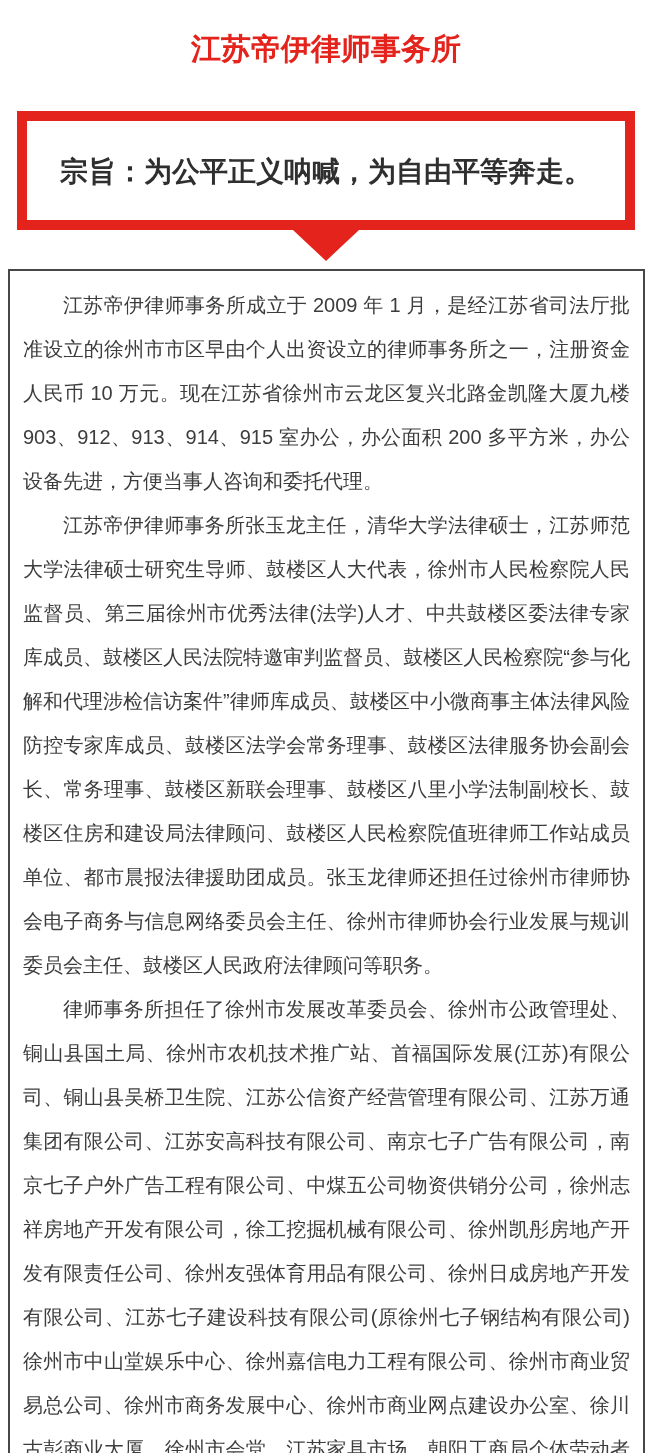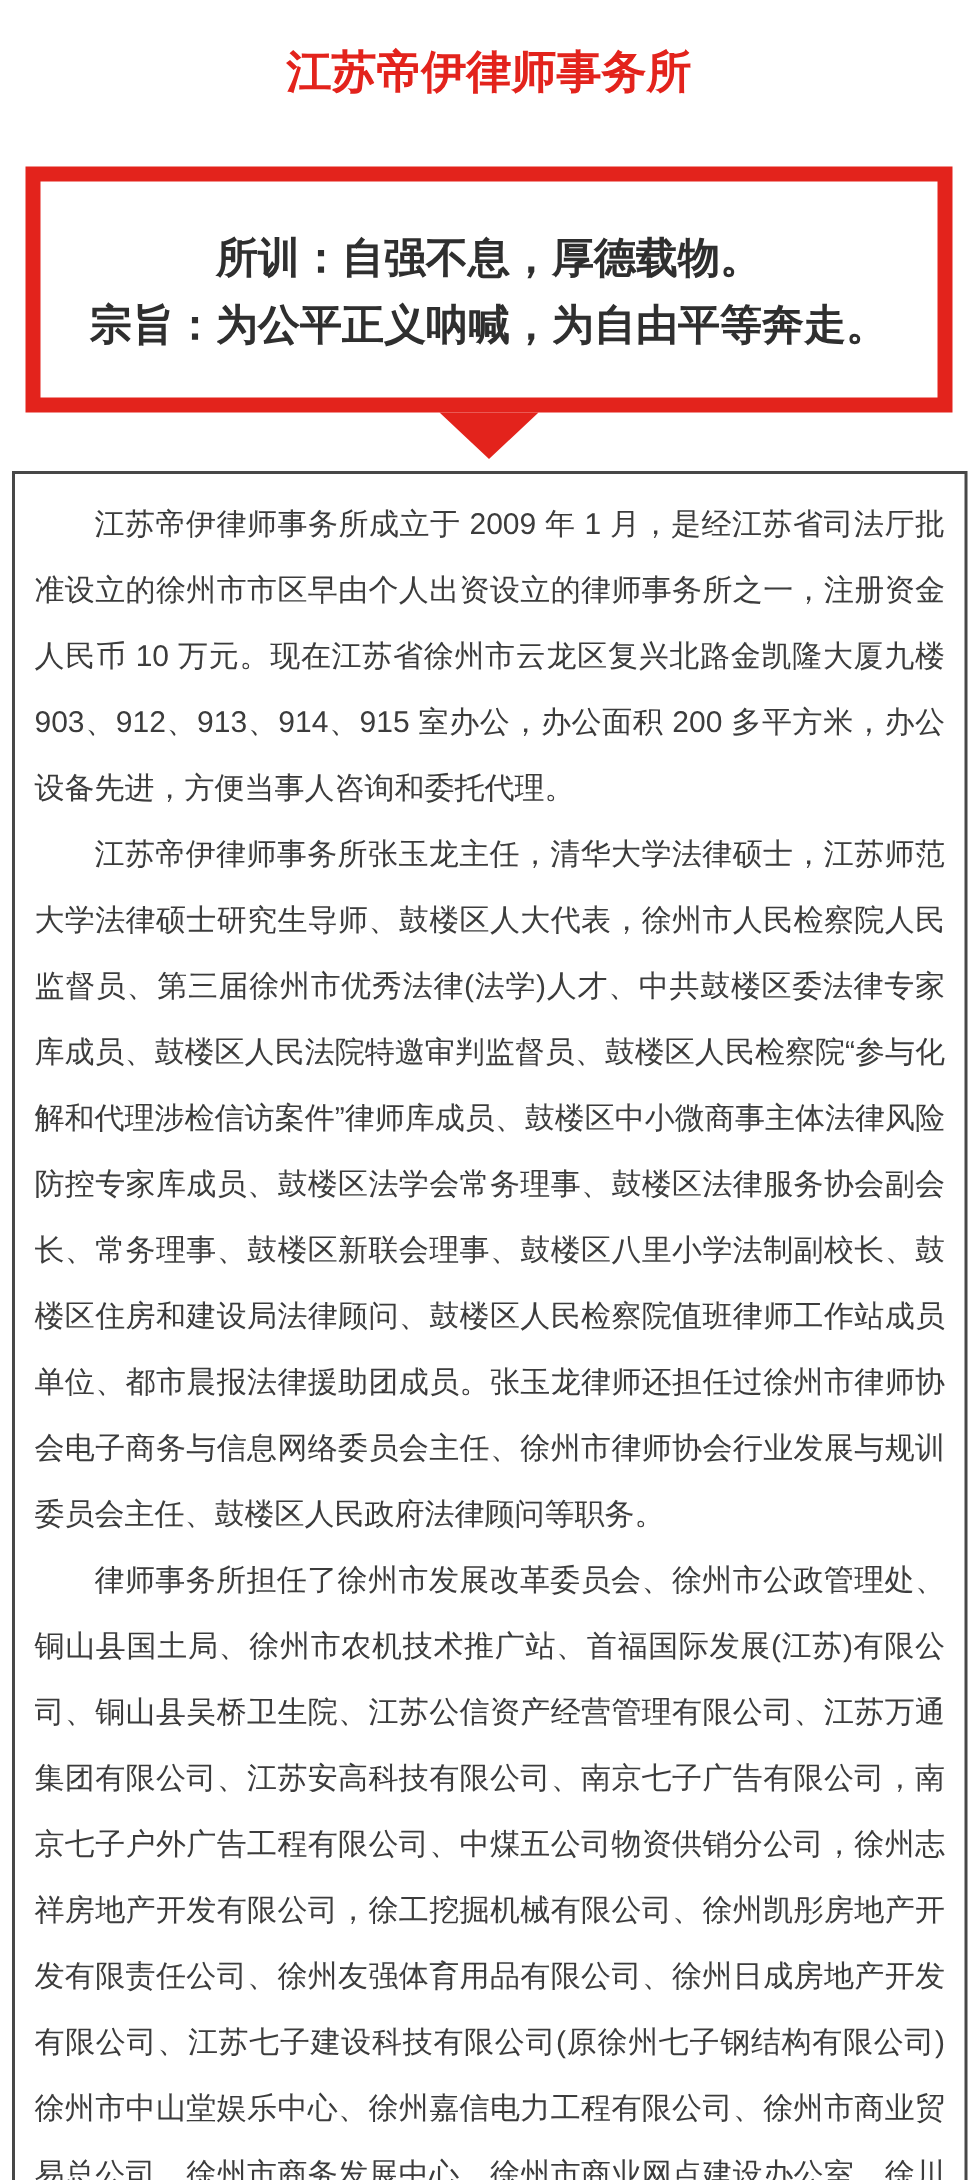--- a/index.html
+++ b/index.html
@@ -45,21 +45,20 @@
     color:#3c3c3c;
   }
   .intro-box p{margin:0;text-indent:2em;}
 </style>
 </head>
 <body>
 
 <div class="page-title">江苏帝伊律师事务所</div>
 
 <div class="motto-box">
-  <div>所训：自强不息，厚德载物。</div>
   <div>宗旨：为公平正义呐喊，为自由平等奔走。</div>
 </div>
 
 <div class="arrow-down"></div>
 
 <div class="intro-box">
   <p>江苏帝伊律师事务所成立于 2009 年 1 月，是经江苏省司法厅批准设立的徐州市市区早由个人出资设立的律师事务所之一，注册资金人民币 10 万元。现在江苏省徐州市云龙区复兴北路金凯隆大厦九楼 903、912、913、914、915 室办公，办公面积 200 多平方米，办公设备先进，方便当事人咨询和委托代理。</p>
   <p>江苏帝伊律师事务所张玉龙主任，清华大学法律硕士，江苏师范大学法律硕士研究生导师、鼓楼区人大代表，徐州市人民检察院人民监督员、第三届徐州市优秀法律(法学)人才、中共鼓楼区委法律专家库成员、鼓楼区人民法院特邀审判监督员、鼓楼区人民检察院“参与化解和代理涉检信访案件”律师库成员、鼓楼区中小微商事主体法律风险防控专家库成员、鼓楼区法学会常务理事、鼓楼区法律服务协会副会长、常务理事、鼓楼区新联会理事、鼓楼区八里小学法制副校长、鼓楼区住房和建设局法律顾问、鼓楼区人民检察院值班律师工作站成员单位、都市晨报法律援助团成员。张玉龙律师还担任过徐州市律师协会电子商务与信息网络委员会主任、徐州市律师协会行业发展与规训委员会主任、鼓楼区人民政府法律顾问等职务。</p>
   <p>律师事务所担任了徐州市发展改革委员会、徐州市公政管理处、铜山县国土局、徐州市农机技术推广站、首福国际发展(江苏)有限公司、铜山县吴桥卫生院、江苏公信资产经营管理有限公司、江苏万通集团有限公司、江苏安高科技有限公司、南京七子广告有限公司，南京七子户外广告工程有限公司、中煤五公司物资供销分公司，徐州志祥房地产开发有限公司，徐工挖掘机械有限公司、徐州凯彤房地产开发有限责任公司、徐州友强体育用品有限公司、徐州日成房地产开发有限公司、江苏七子建设科技有限公司(原徐州七子钢结构有限公司)徐州市中山堂娱乐中心、徐州嘉信电力工程有限公司、徐州市商业贸易总公司、徐州市商务发展中心、徐州市商业网点建设办公室、徐川古彭商业大厦、徐州市会堂、江苏家具市场、朝阳工商局个体劳动者协会、徐州市城南电器设备厂等三十余家企事业单位以及个人的常年法律顾问。为顾问单位避免和挽回经济损失数千万元。</p>
 </div>

